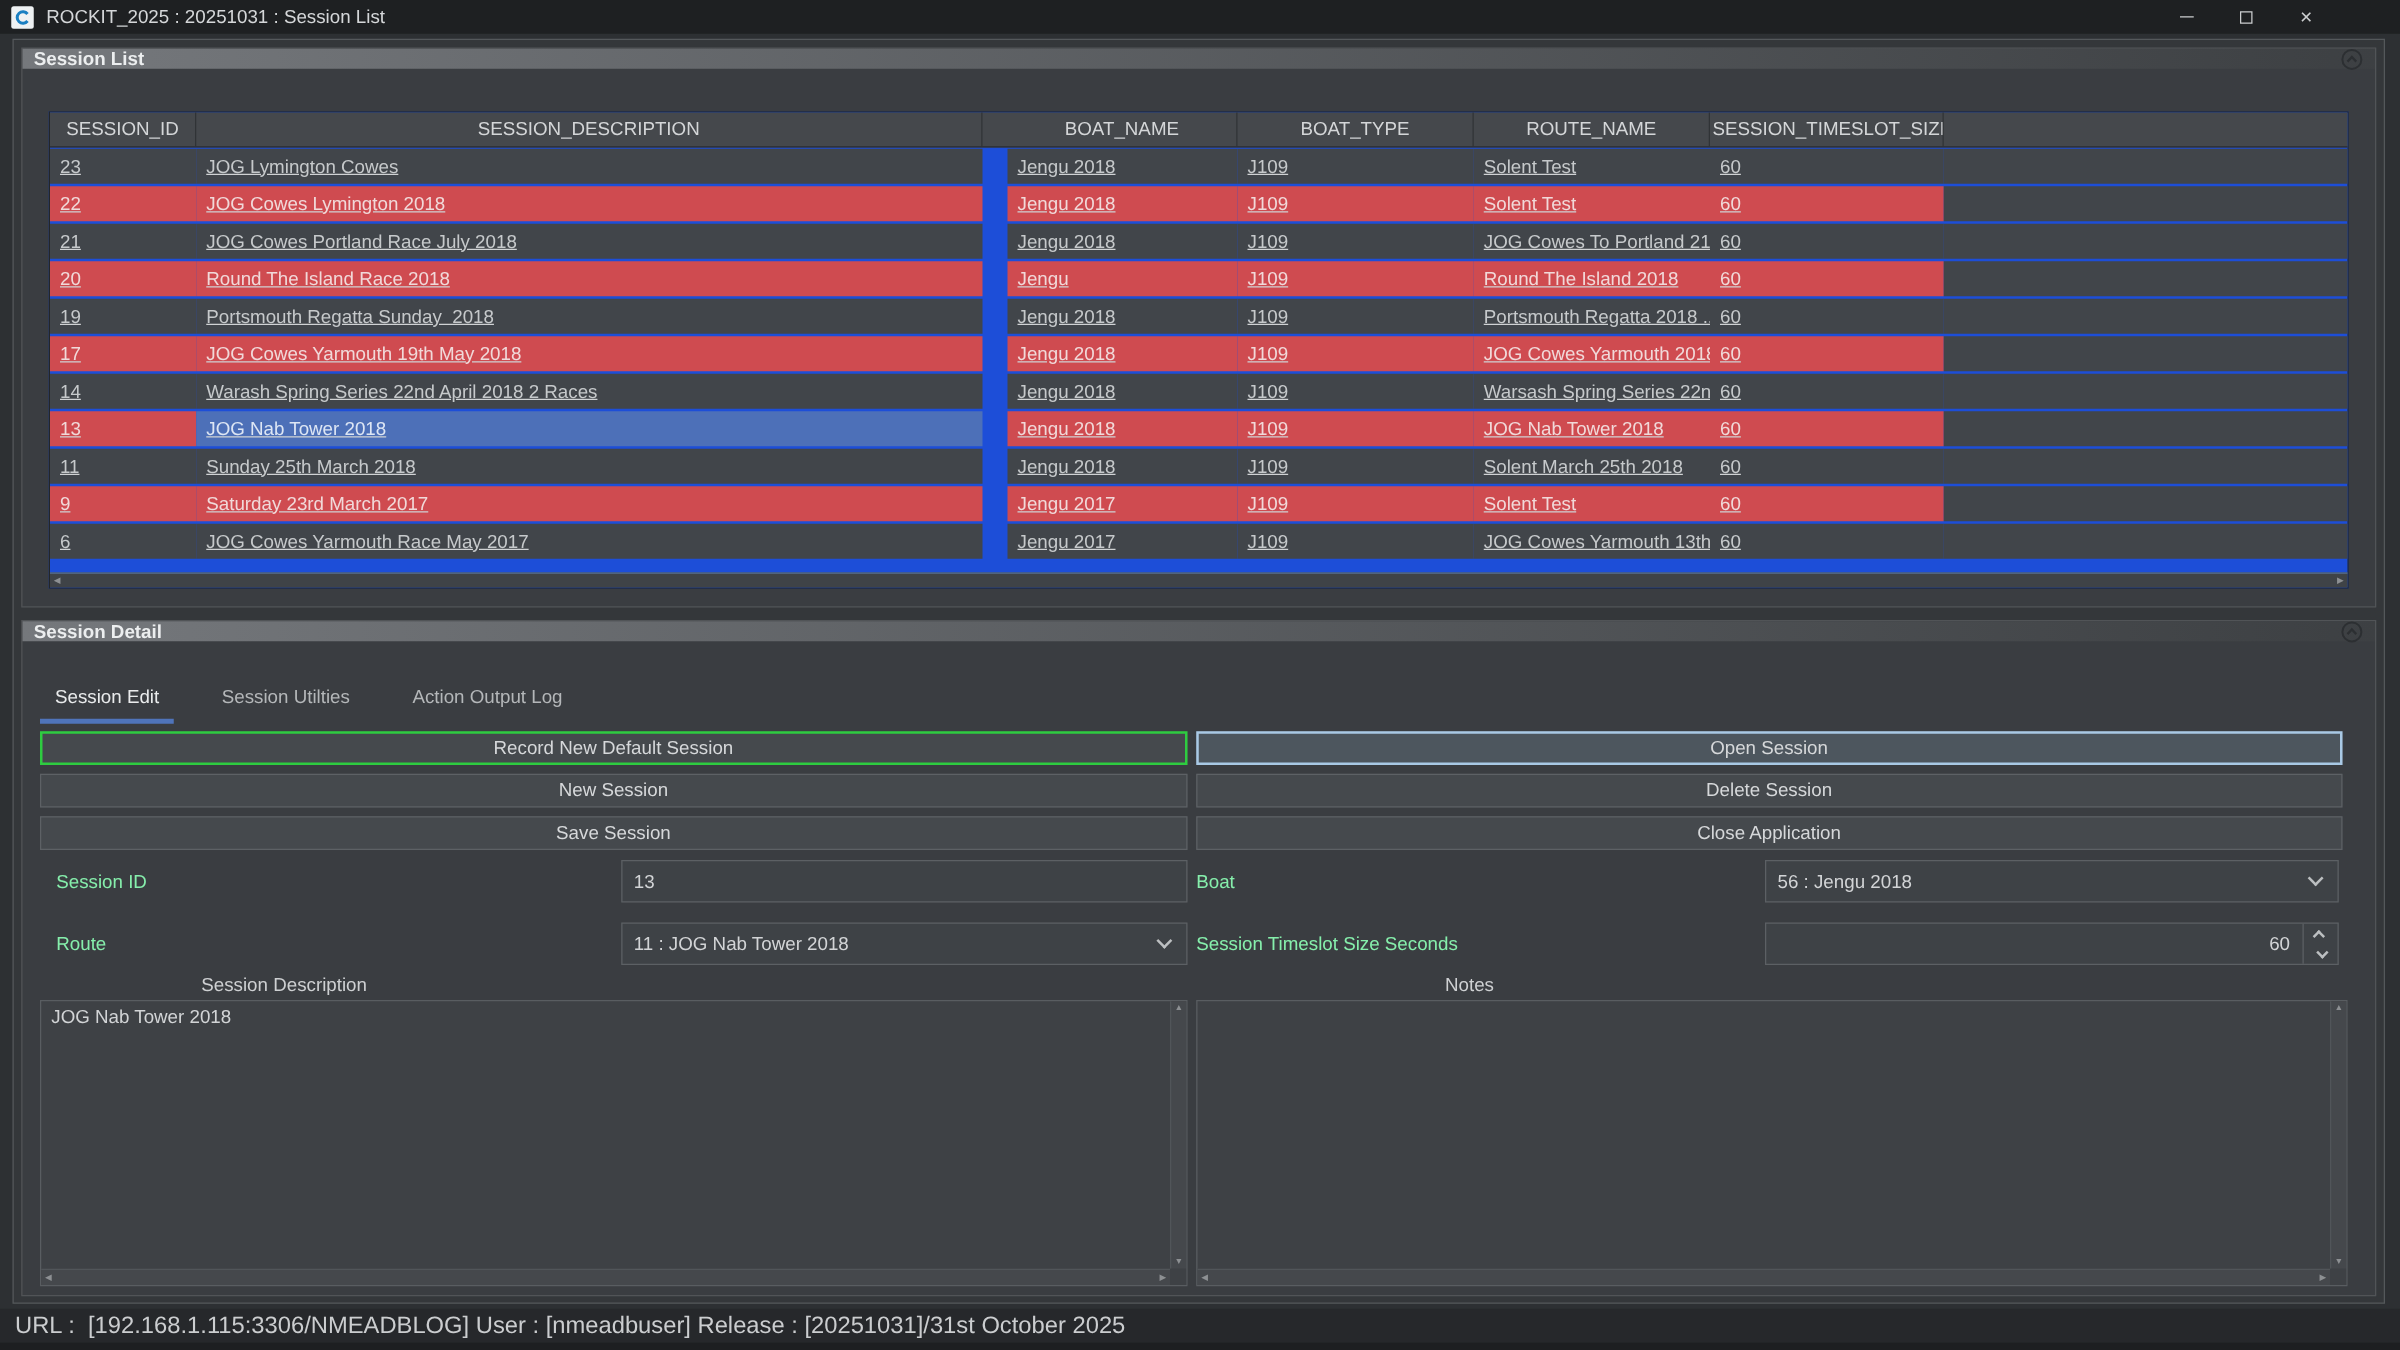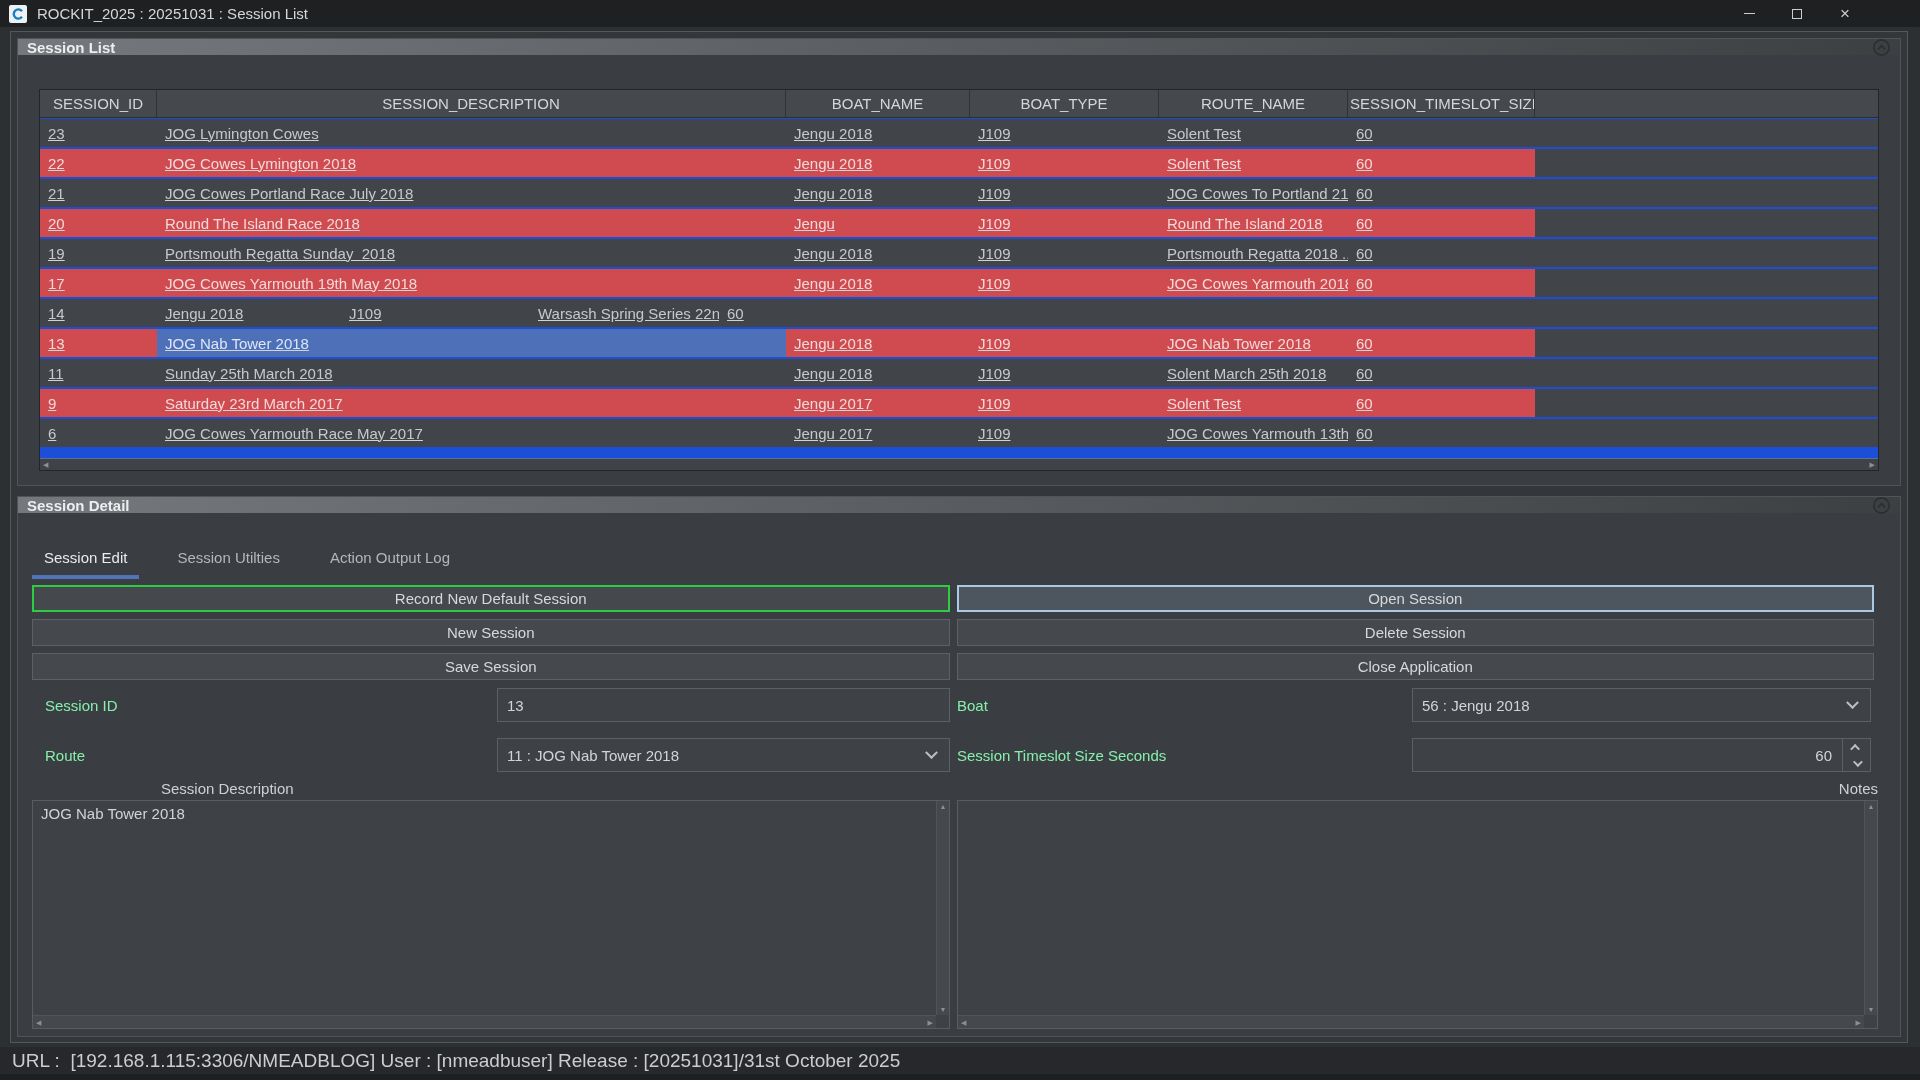--- a/index.html
+++ b/index.html
@@ -32,21 +32,21 @@
 
   
   #panel-session-list { top:6px; height:448px; }
   .sl-body { position:absolute; top:28px; left:0; right:0; bottom:0; padding:22px 21px 14px 21px; }
   .table-wrap { position:relative; width:100%; height:100%; background:#1d4ed8; border:1px solid #232629; }
   .thead { display:flex; height:28px; background:#45484c; border-bottom:1px solid #2a2d30; }
   .hcell { font-size:15px; color:#d4d6d8; display:flex; align-items:center; justify-content:center;
     border-right:1px solid #303336; white-space:pre; overflow:hidden; }
   .thead .c5 { justify-content:flex-start; padding-left:2px; }
   .thead .cfill { border-right:none; }
-  .c0 { width:117px; } .c1 { width:629px; } .c2 { width:184px; }
+  .c0 { width:117px; } .c1 { width:629px; } .c2 { width:184px;margin-left:20px; }
   .c3 { width:189px; } .c4 { width:189px; } .c5 { width:187px; }
   .cfill { flex:1; }
   .tbody { position:absolute; top:29px; left:0; right:0;text-decoration:underline; }
   .trow { display:flex; height:28px; margin-bottom:2px; }
   .tcell { font-size:15px; color:#c6c9cb; background:#41454a; display:flex; align-items:center;
     padding-left:8px; white-space:pre; overflow:hidden; }
   .trow.red .tcell:not(.cfill) { background:#cf4b50; color:#f1d9d9;text-align:right; }
   .tcell.sel { background:#4d70b8 !important; color:#dde6f4 !important; }
   .hscroll { position:absolute; bottom:0; left:0; right:0; height:12px; background:#3f4347;
     border-top:1px solid #587091; display:flex; justify-content:space-between; align-items:center; padding:0 3px; }
@@ -77,21 +77,21 @@
   .spin .val { flex:1; text-align:right; padding-right:10px; }
   .spin .arrows { width:28px; height:100%; border-left:1px solid #5c6064; display:flex; flex-direction:column; }
   .spin .arrows > div { flex:1; display:flex; align-items:center; justify-content:center; }
   .chev-s-up { width:7px; height:7px; border-left:2px solid #bcbfc1; border-top:2px solid #bcbfc1;
     transform:rotate(45deg) translateY(2px); }
   .chev-s-down { width:7px; height:7px; border-right:2px solid #bcbfc1; border-bottom:2px solid #bcbfc1;
     transform:rotate(45deg) translateY(-2px); }
   .area-labels { display:grid; grid-template-columns:918px 928px; margin:8px 26px 0 14px;
     font-size:15px; color:#ced0d2; }
   .area-labels .l1 { padding-left:129px; }
-  .area-labels .l2 { padding-left:206px;text-align:right; }
+  .area-labels .l2 { padding-left:206px; }
   .textareas { display:grid; grid-template-columns:918px 921px; column-gap:7px; margin:3px 26px 0 14px; height:229px; }
   .ta { position:relative; background:#3e4145; border:1px solid #595d61; }
   .ta .content { position:absolute; top:4px; left:8px; right:18px; font-size:15px; color:#d2d4d6; white-space:pre-wrap; }
   .vsb { position:absolute; top:0; right:0; bottom:13px; width:13px; background:#45484c;
     border-left:1px solid #515559; display:flex; flex-direction:column; justify-content:space-between; align-items:center; padding:2px 0; }
   .hsb { position:absolute; left:0; right:13px; bottom:0; height:13px; background:#45484c;
     border-top:1px solid #515559; display:flex; justify-content:space-between; align-items:center; padding:0 3px; }
   .ta .corner { position:absolute; right:0; bottom:0; width:13px; height:13px; background:#3e4145; }
 
   
@@ -195,20 +195,21 @@
               <div class="tcell c0">17</div>
               <div class="tcell c1">JOG Cowes Yarmouth 19th May 2018</div>
               <div class="tcell c2">Jengu 2018</div>
               <div class="tcell c3">J109</div>
               <div class="tcell c4">JOG Cowes Yarmouth 2018</div>
               <div class="tcell c5">60</div>
               <div class="tcell cfill"></div>
             </div>
             <div class="trow">
               <div class="tcell c0">14</div>
+              <div class="tcell c1">Warash Spring Series 22nd April 2018 2 Races</div>
               <div class="tcell c2">Jengu 2018</div>
               <div class="tcell c3">J109</div>
               <div class="tcell c4">Warsash Spring Series 22n...</div>
               <div class="tcell c5">60</div>
               <div class="tcell cfill"></div>
             </div>
             <div class="trow red">
               <div class="tcell c0">13</div>
               <div class="tcell c1 sel">JOG Nab Tower 2018</div>
               <div class="tcell c2">Jengu 2018</div>

